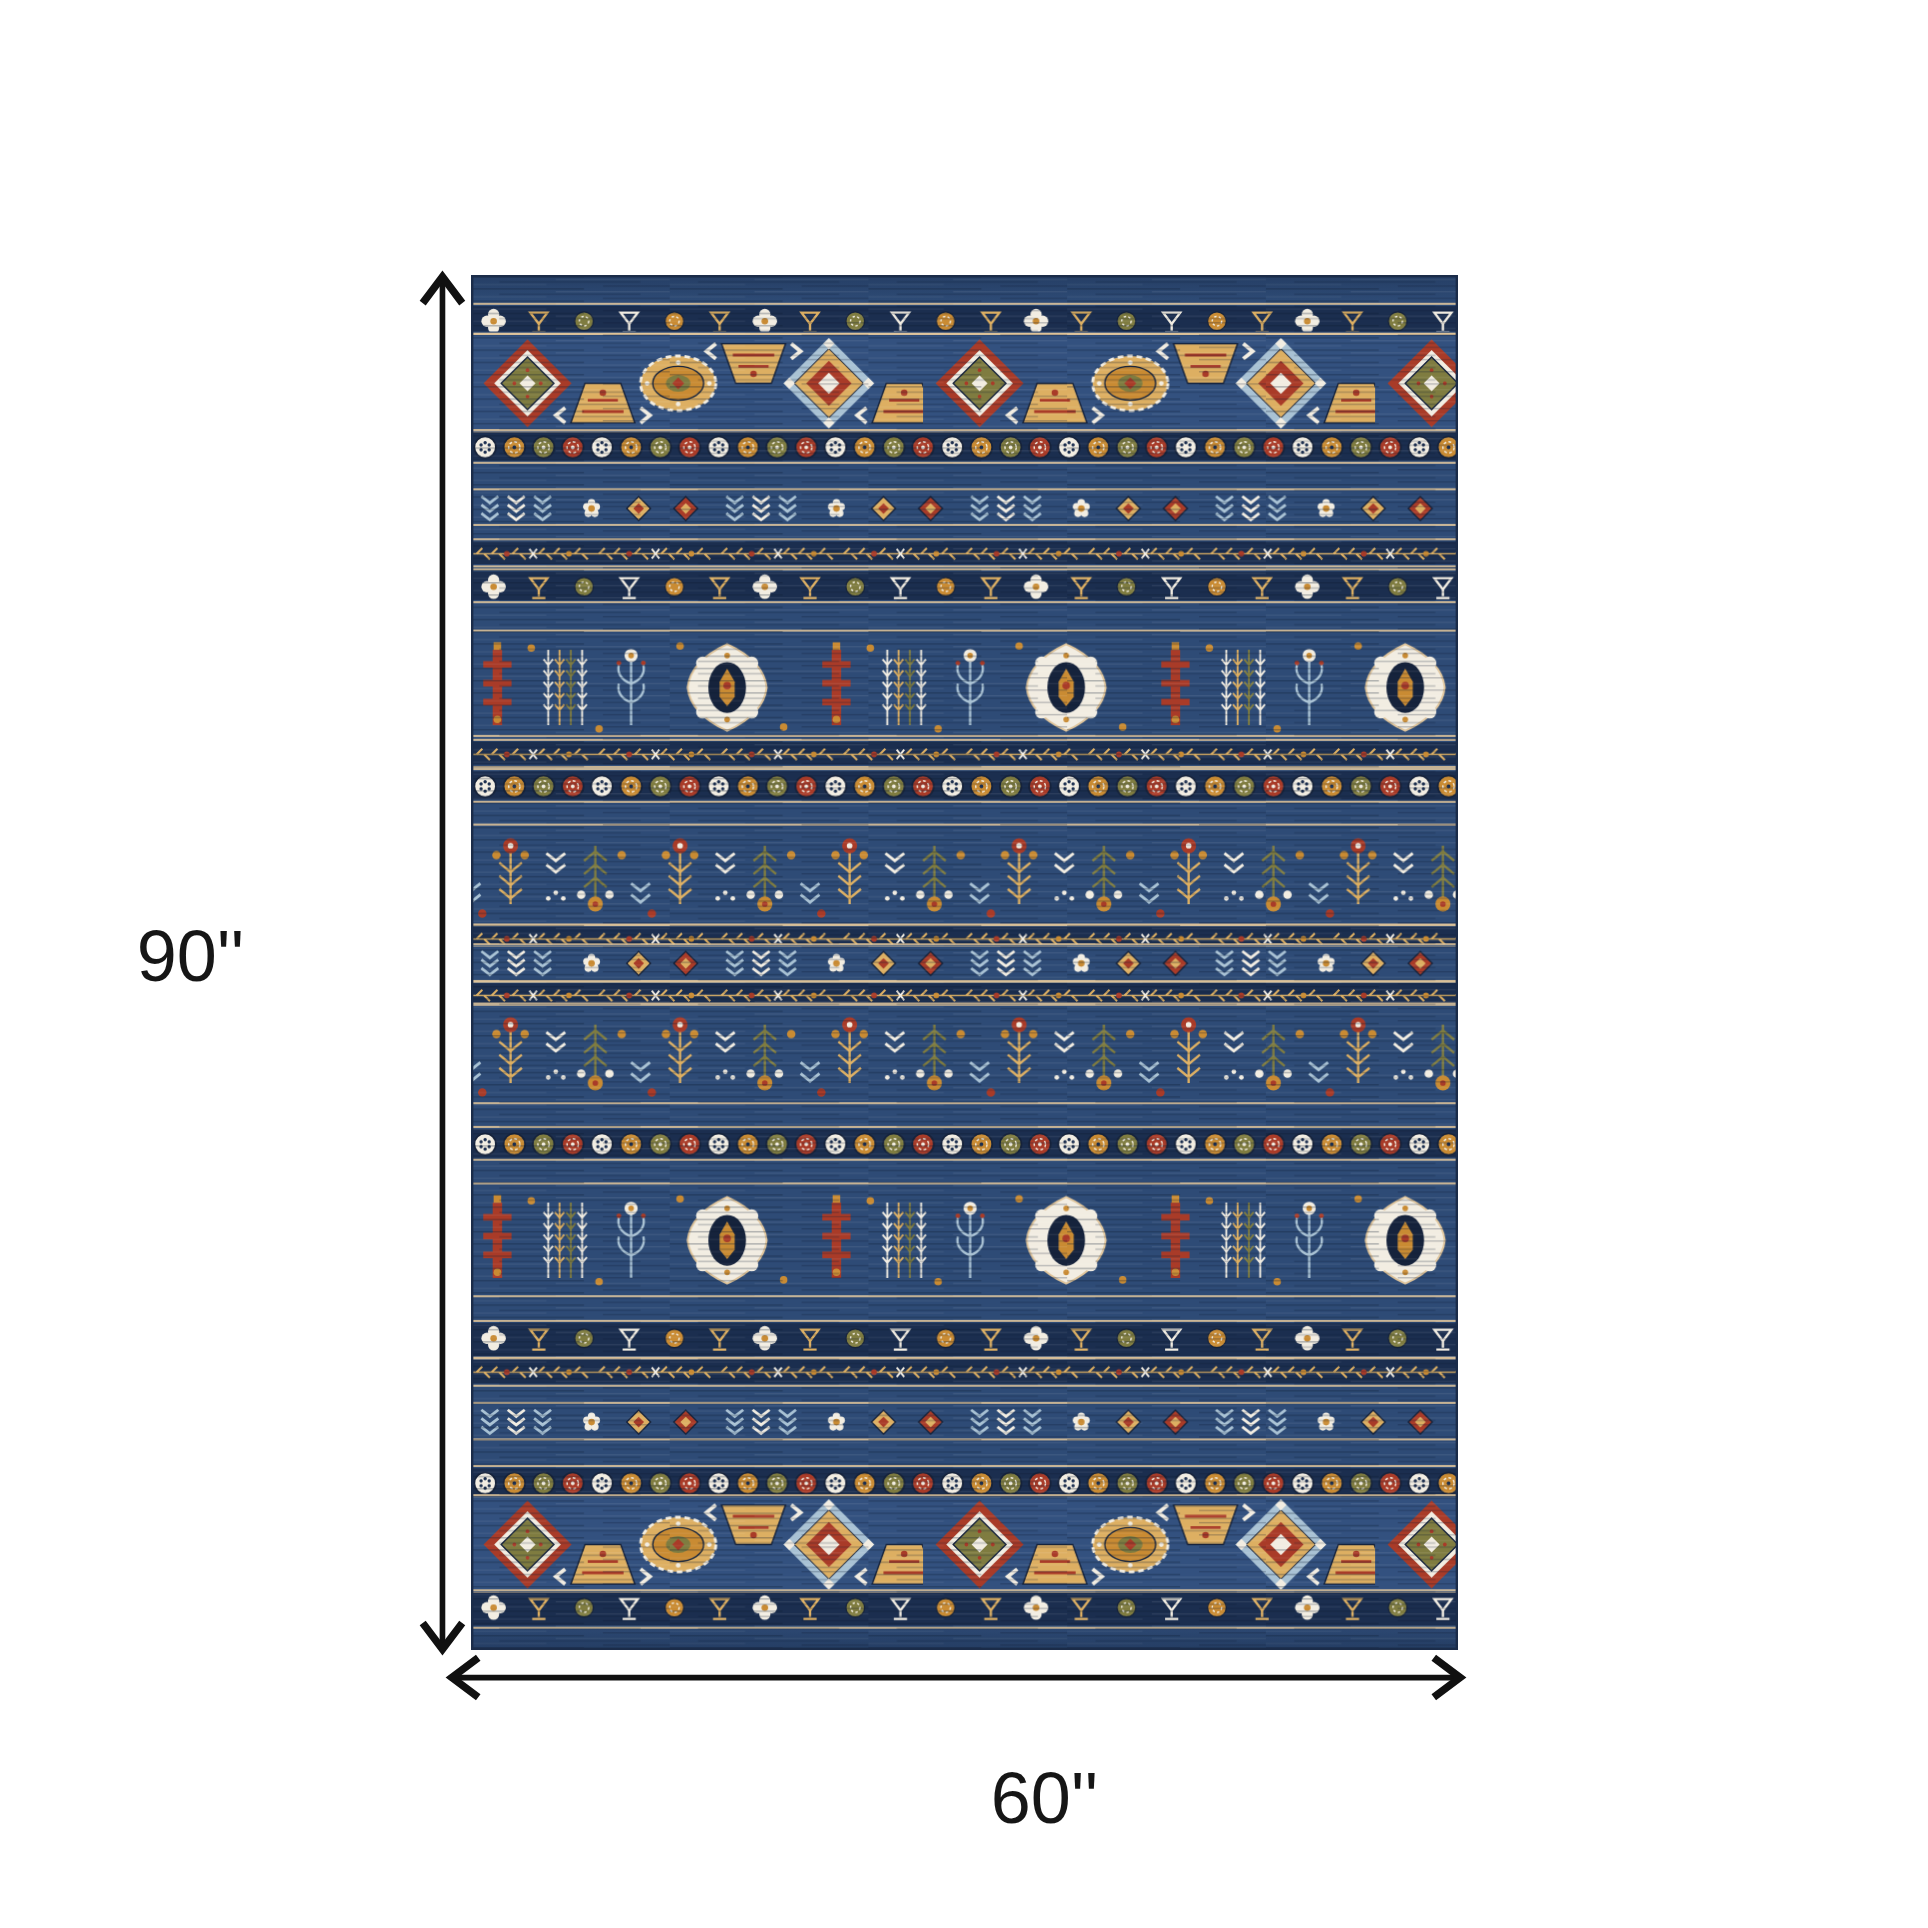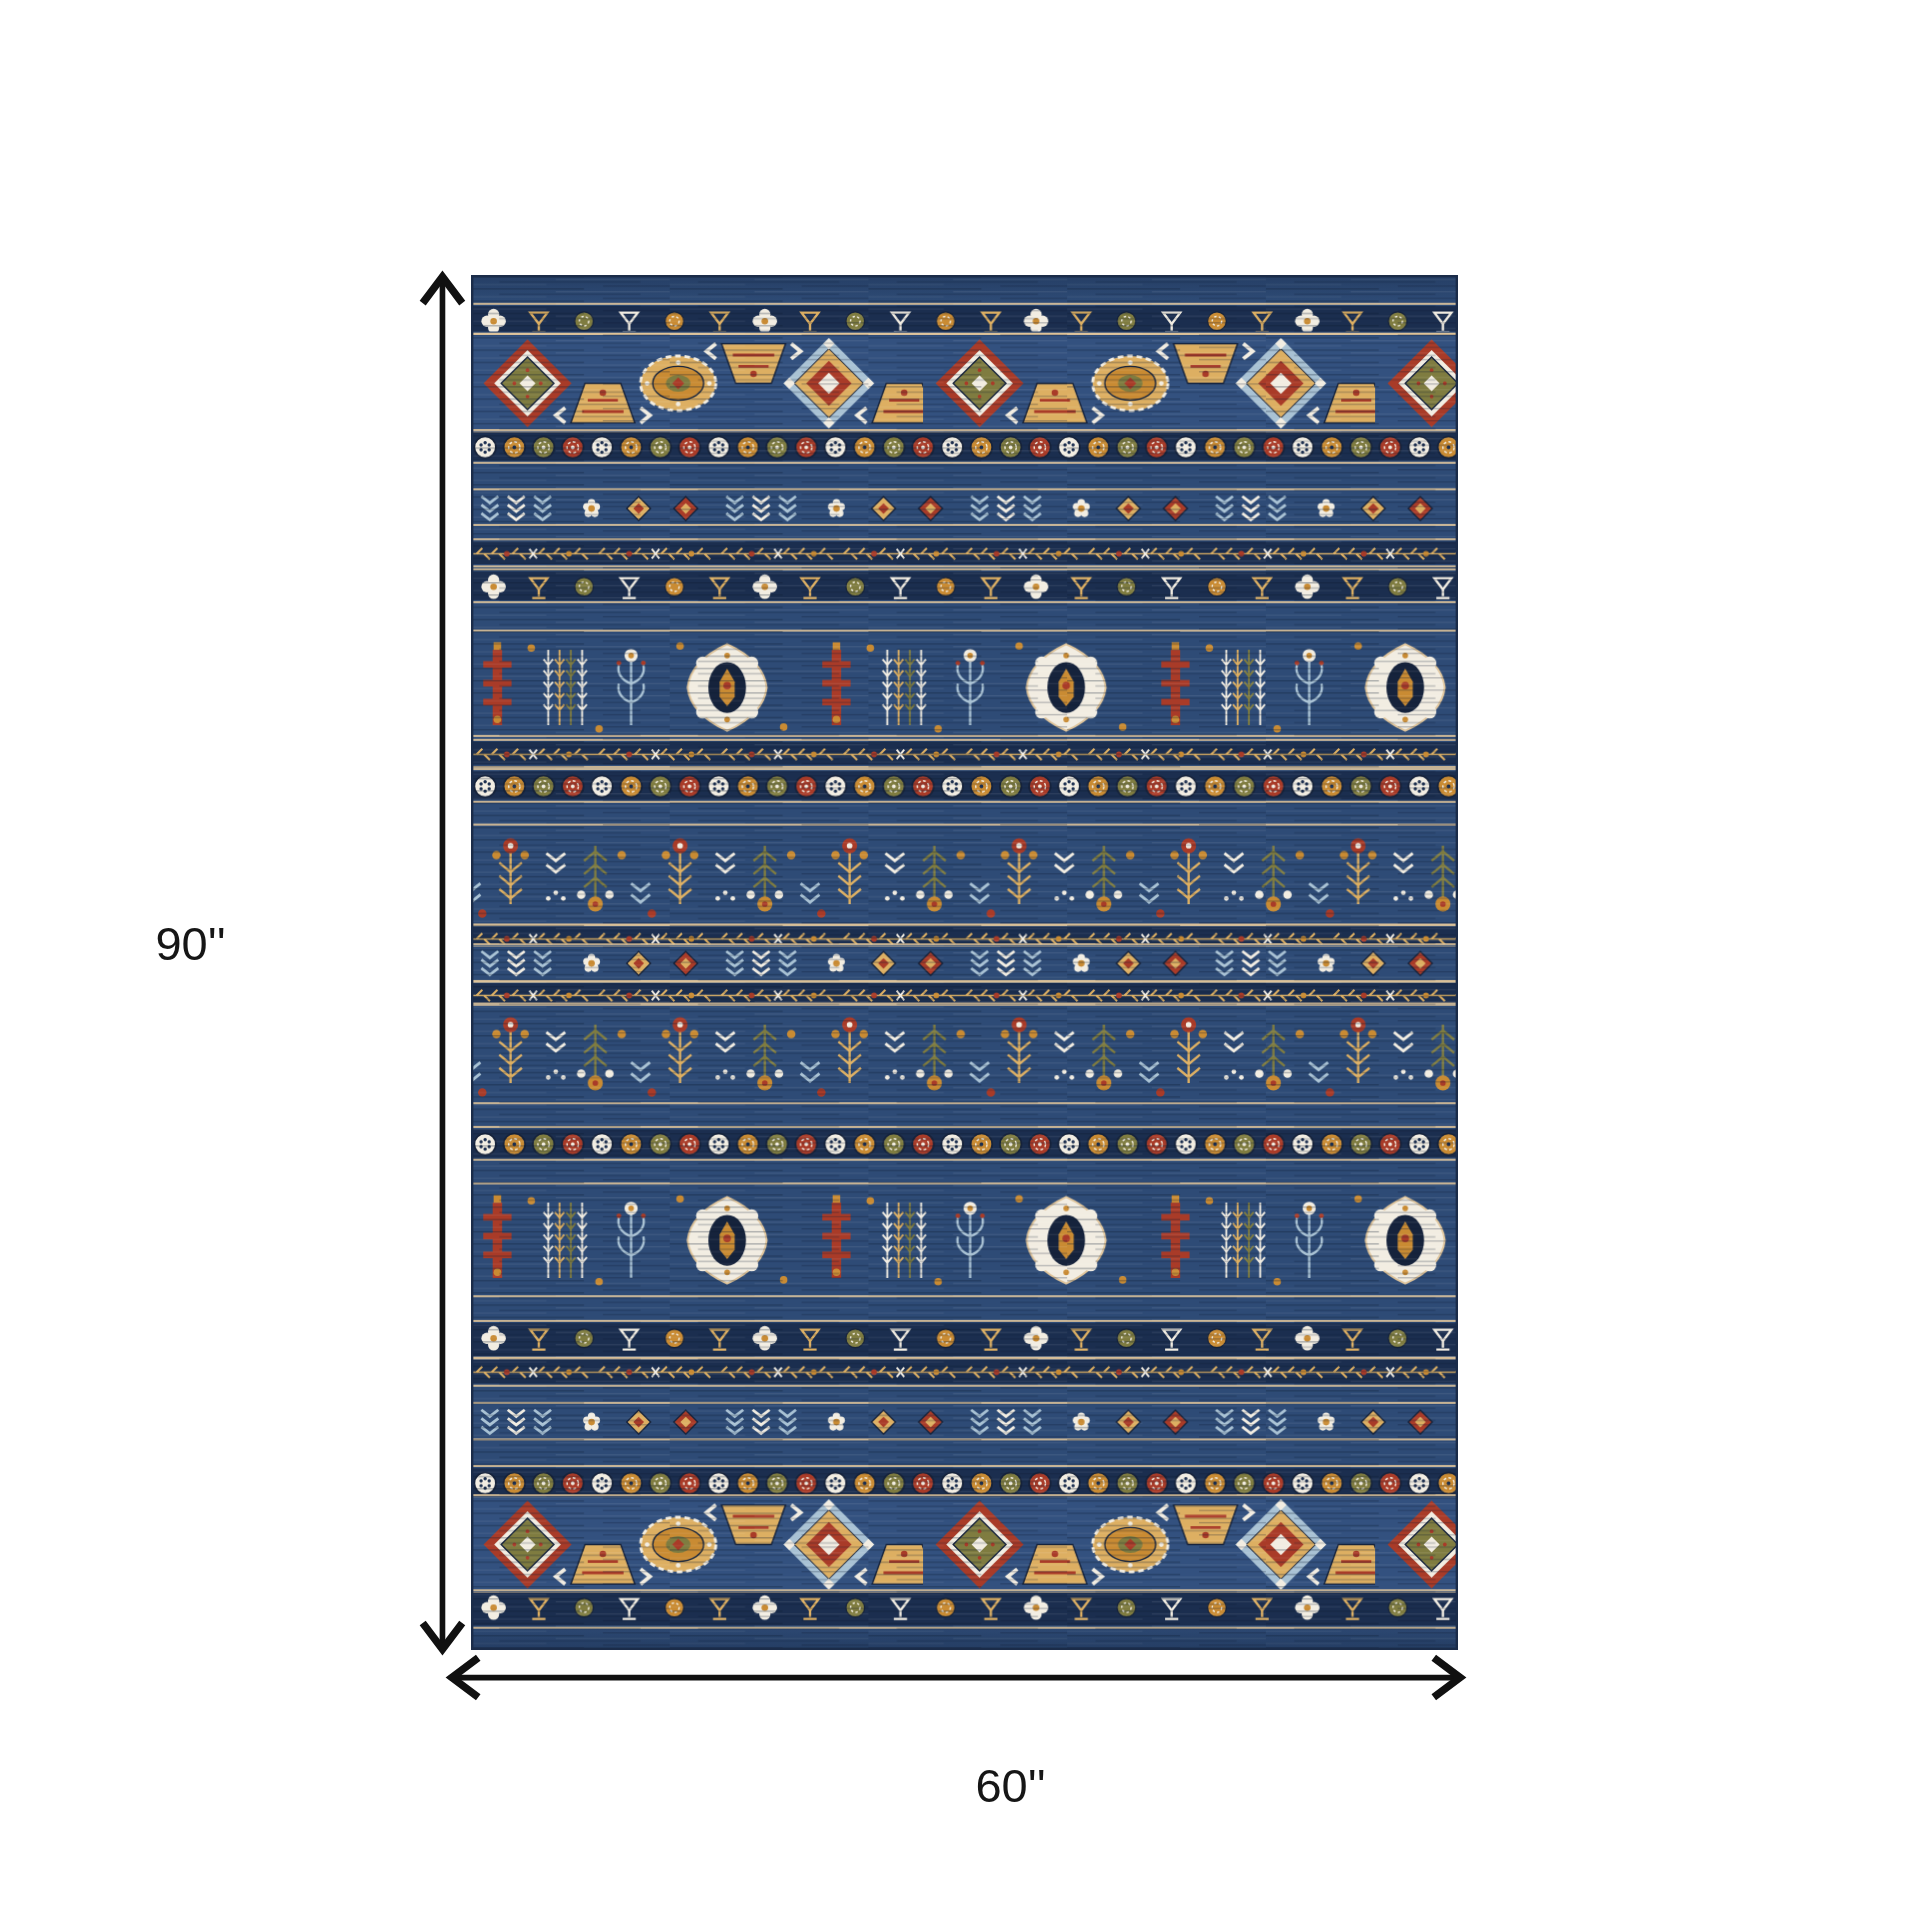--- a/index.html
+++ b/index.html
@@ -7,24 +7,24 @@
     --ivory:#F2EDE2; --cream:#DFC49A; --gold:#C98B33; --gold-light:#DDAF62;
     --rust:#A93B28; --olive:#7F7C40; --light-blue:#A9C2D4; --ink:#161616;
   }
   *{margin:0;padding:0;box-sizing:border-box}
   html,body{background:#fff}
   body{width:1928px;height:1928px;position:relative;overflow:hidden;
        font-family:"Liberation Sans",sans-serif;}
   .canvas{position:absolute;inset:0;background:#ffffff}
   .rug{position:absolute;left:471px;top:275px;width:987px;height:1375px;display:block}
   .dim-overlay{position:absolute;inset:0;width:1928px;height:1928px;pointer-events:none}
-  .dim-label{position:absolute;color:var(--ink);font-size:47px;line-height:1;
+  .dim-label{position:absolute;color:var(--ink);font-size:72px;line-height:1;
              text-align:center;letter-spacing:0px;font-weight:400;white-space:nowrap}
   .label-h{left:106px;top:920px;width:169px}
-  .label-w{left:926px;top:1762px;width:169px}
+  .label-w{left:960px;top:1762px;width:169px}
   
   .f-navy{fill:var(--navy)} .f-band{fill:var(--navy-band)} .f-deep{fill:var(--navy-deep)}
   .f-ivory{fill:var(--ivory)} .f-gold{fill:var(--gold)}
   .f-goldl{fill:var(--gold-light)} .f-rust{fill:var(--rust)} .f-olive{fill:var(--olive)}
   .f-lblue{fill:var(--light-blue)} .fn{fill:none}
   .s-ivory{stroke:var(--ivory)} .s-tan{stroke:var(--gold-light)} .s-olive{stroke:var(--olive)}
   .s-lblue{stroke:var(--light-blue)}
 </style>
 </head>
 <body>

